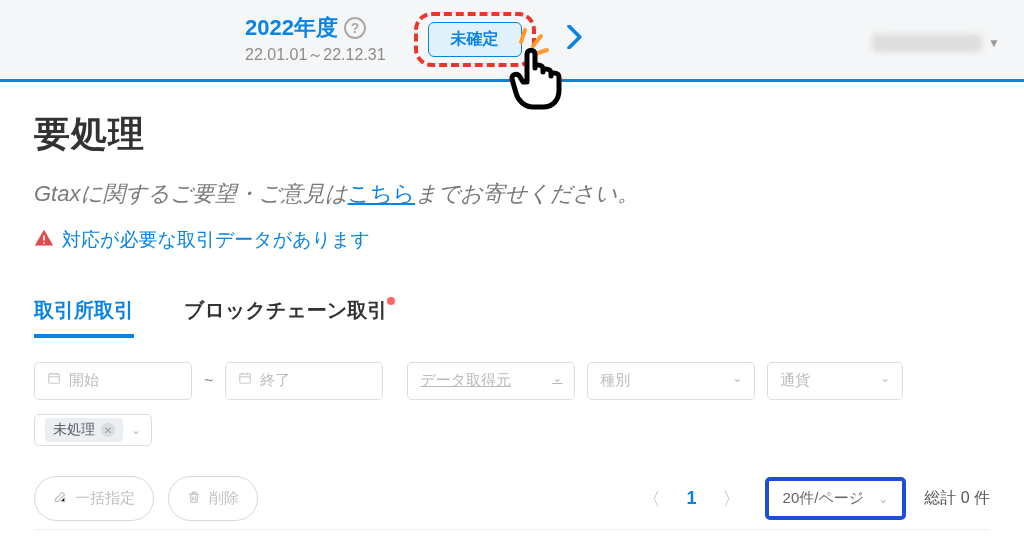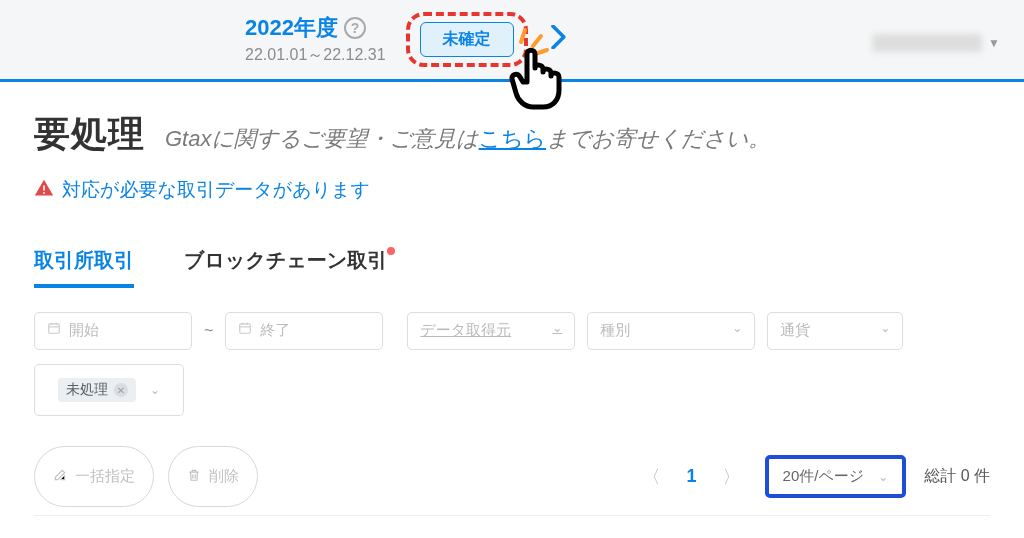--- a/index.html
+++ b/index.html
@@ -11,20 +11,21 @@
       overflow: hidden;
     }
     .topbar {
       height: 82px;
       background: #f5f6f7;
       display: flex;
       align-items: center;
       padding-left: 245px;
       position: relative;
       border-bottom: 3px solid #0a84e4;
+      gap: 8px;
     }
     .year-block {
       display: flex;
       flex-direction: column;
     }
     .year-row {
       display: flex;
       align-items: center;
       gap: 6px;
     }
@@ -101,20 +102,21 @@
       color: #9a9a9a;
       font-size: 12px;
     }
     .content {
       padding: 28px 34px 0 34px;
     }
     .title-row {
       display: flex;
       align-items: baseline;
       gap: 20px;
+      flex-direction: column;
     }
     .page-title {
       font-size: 36px;
       font-weight: 800;
       color: #333;
       letter-spacing: 1px;
     }
     .subtitle {
       color: #7a7a7a;
       font-size: 22px;
@@ -192,25 +194,25 @@
     .inp.curr { width: 136px; justify-content: space-between; }
     .cal-icon { color: #ccc; font-size: 14px; }
     .chev { color: #bbb; font-size: 12px; }
 
     .row2 {
       margin-top: 14px;
     }
     .tag-select {
       border: 1px solid #ddd;
       border-radius: 5px;
-      padding: 6px 23px;
-      display: inline-flex;
-      align-items: center;
-      gap: 14px;
-      height: 52px;
+      padding: 6px 10px;
+      display: inline-flex;
+      align-items: center;
+      gap: 8px;
+      height: 32px;
       cursor: pointer;
     }
     .tag-pill {
       background: #eceff2;
       color: #5a6068;
       font-size: 14px;
       padding: 3px 8px;
       border-radius: 4px;
       display: inline-flex;
       align-items: center;
@@ -230,21 +232,21 @@
     .action-row {
       margin-top: 30px;
       display: flex;
       align-items: center;
     }
     .ghost-btn {
       border: 1px solid #d8d8d8;
       background: #fff;
       color: #c0c0c0;
       border-radius: 999px;
-      padding: 20px 18px;
+      padding: 12px 18px;
       font-size: 15px;
       display: inline-flex;
       align-items: center;
       gap: 8px;
       cursor: not-allowed;
     }
     .ghost-btn + .ghost-btn { margin-left: 14px; }
     .spacer-flex { flex: 1; }
     .pager {
       display: flex;

